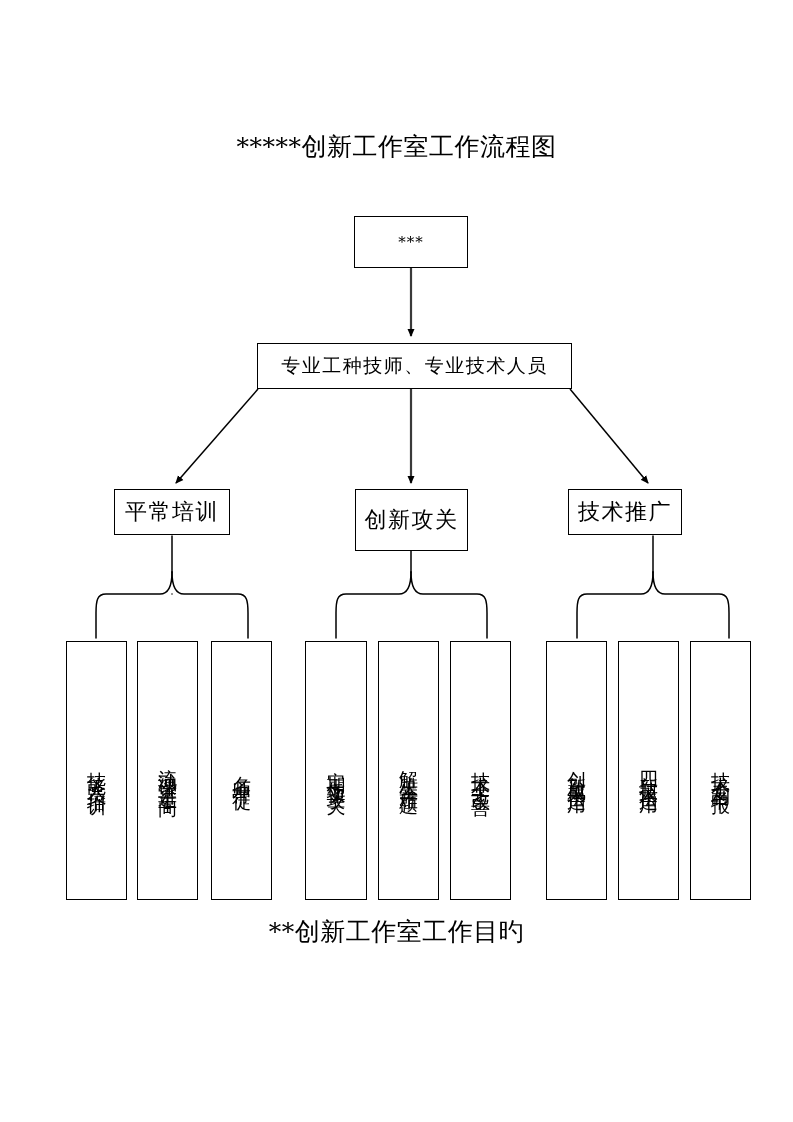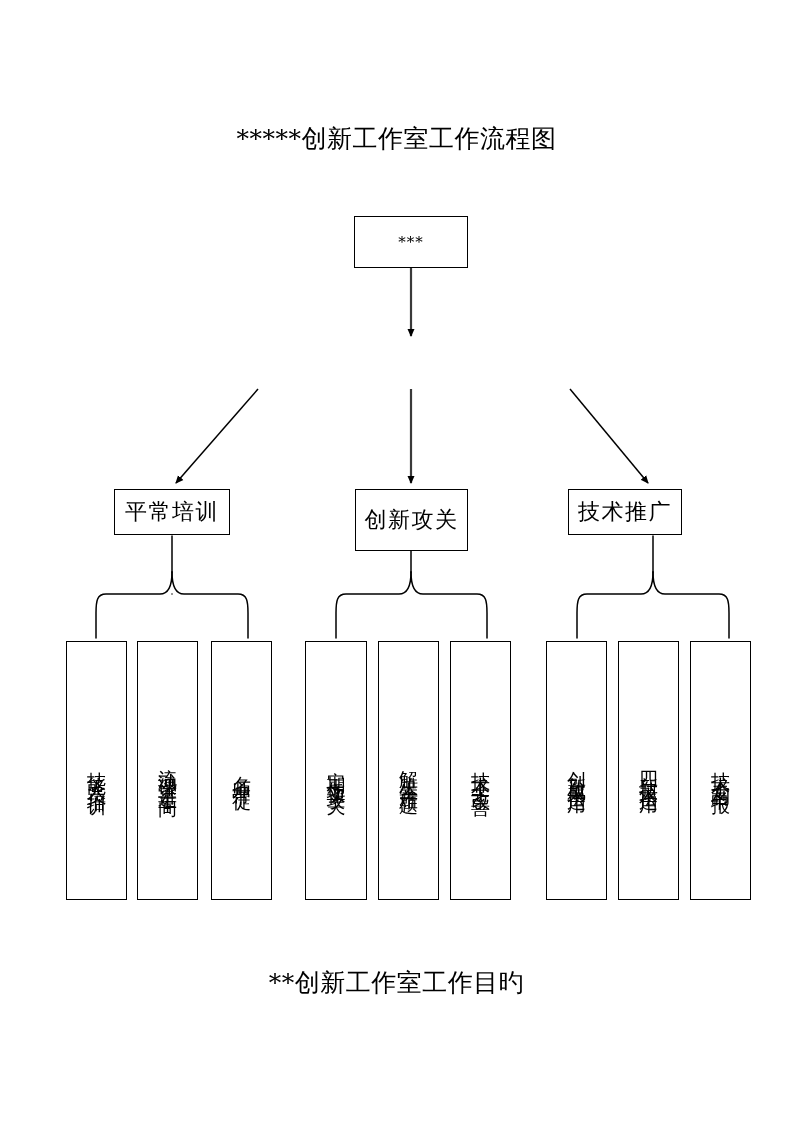--- a/index.html
+++ b/index.html
@@ -32,22 +32,22 @@
   .doc-title {
     position: absolute;
     left: 0;
     right: 0;
     text-align: center;
     font-size: 25px;
     letter-spacing: 0.5px;
     white-space: nowrap;
     z-index: 3;
   }
-  #title-main { top: 122px; }
-  #title-footer { top: 966px; font-size: 25px; }
+  #title-main { top: 130px; }
+  #title-footer { top: 915px; font-size: 25px; }
   
   .node {
     position: absolute;
     border: 1.3px solid #000000;
     box-sizing: border-box;
     background: #ffffff;
     display: flex;
     align-items: center;
     justify-content: center;
     z-index: 2;
@@ -133,20 +133,23 @@
   </svg>
 
   <div class="doc-title" id="title-main">*****创新工作室工作流程图</div>
 
   <div class="doc-title" id="title-footer">**创新工作室工作目旳</div>
 
   <div class="node" id="node-root" style="left:354px; top:216px; width:114px; height:52px;">
     <span class="node-label">***</span>
   </div>
 
+  <div class="node" id="node-staff" style="left:257px; top:343px; width:315px; height:46px;">
+    <span class="node-label">专业工种技师、专业技术人员</span>
+  </div>
 
   <div class="node node-mid" style="left:114px; top:489px; width:116px; height:46px;">
     <span class="node-label">平常培训</span>
   </div>
 
   <div class="node node-mid" style="left:355px; top:489px; width:113px; height:62px;">
     <span class="node-label">创新攻关</span>
   </div>
 
   <div class="node node-mid" style="left:568px; top:489px; width:114px; height:46px;">

